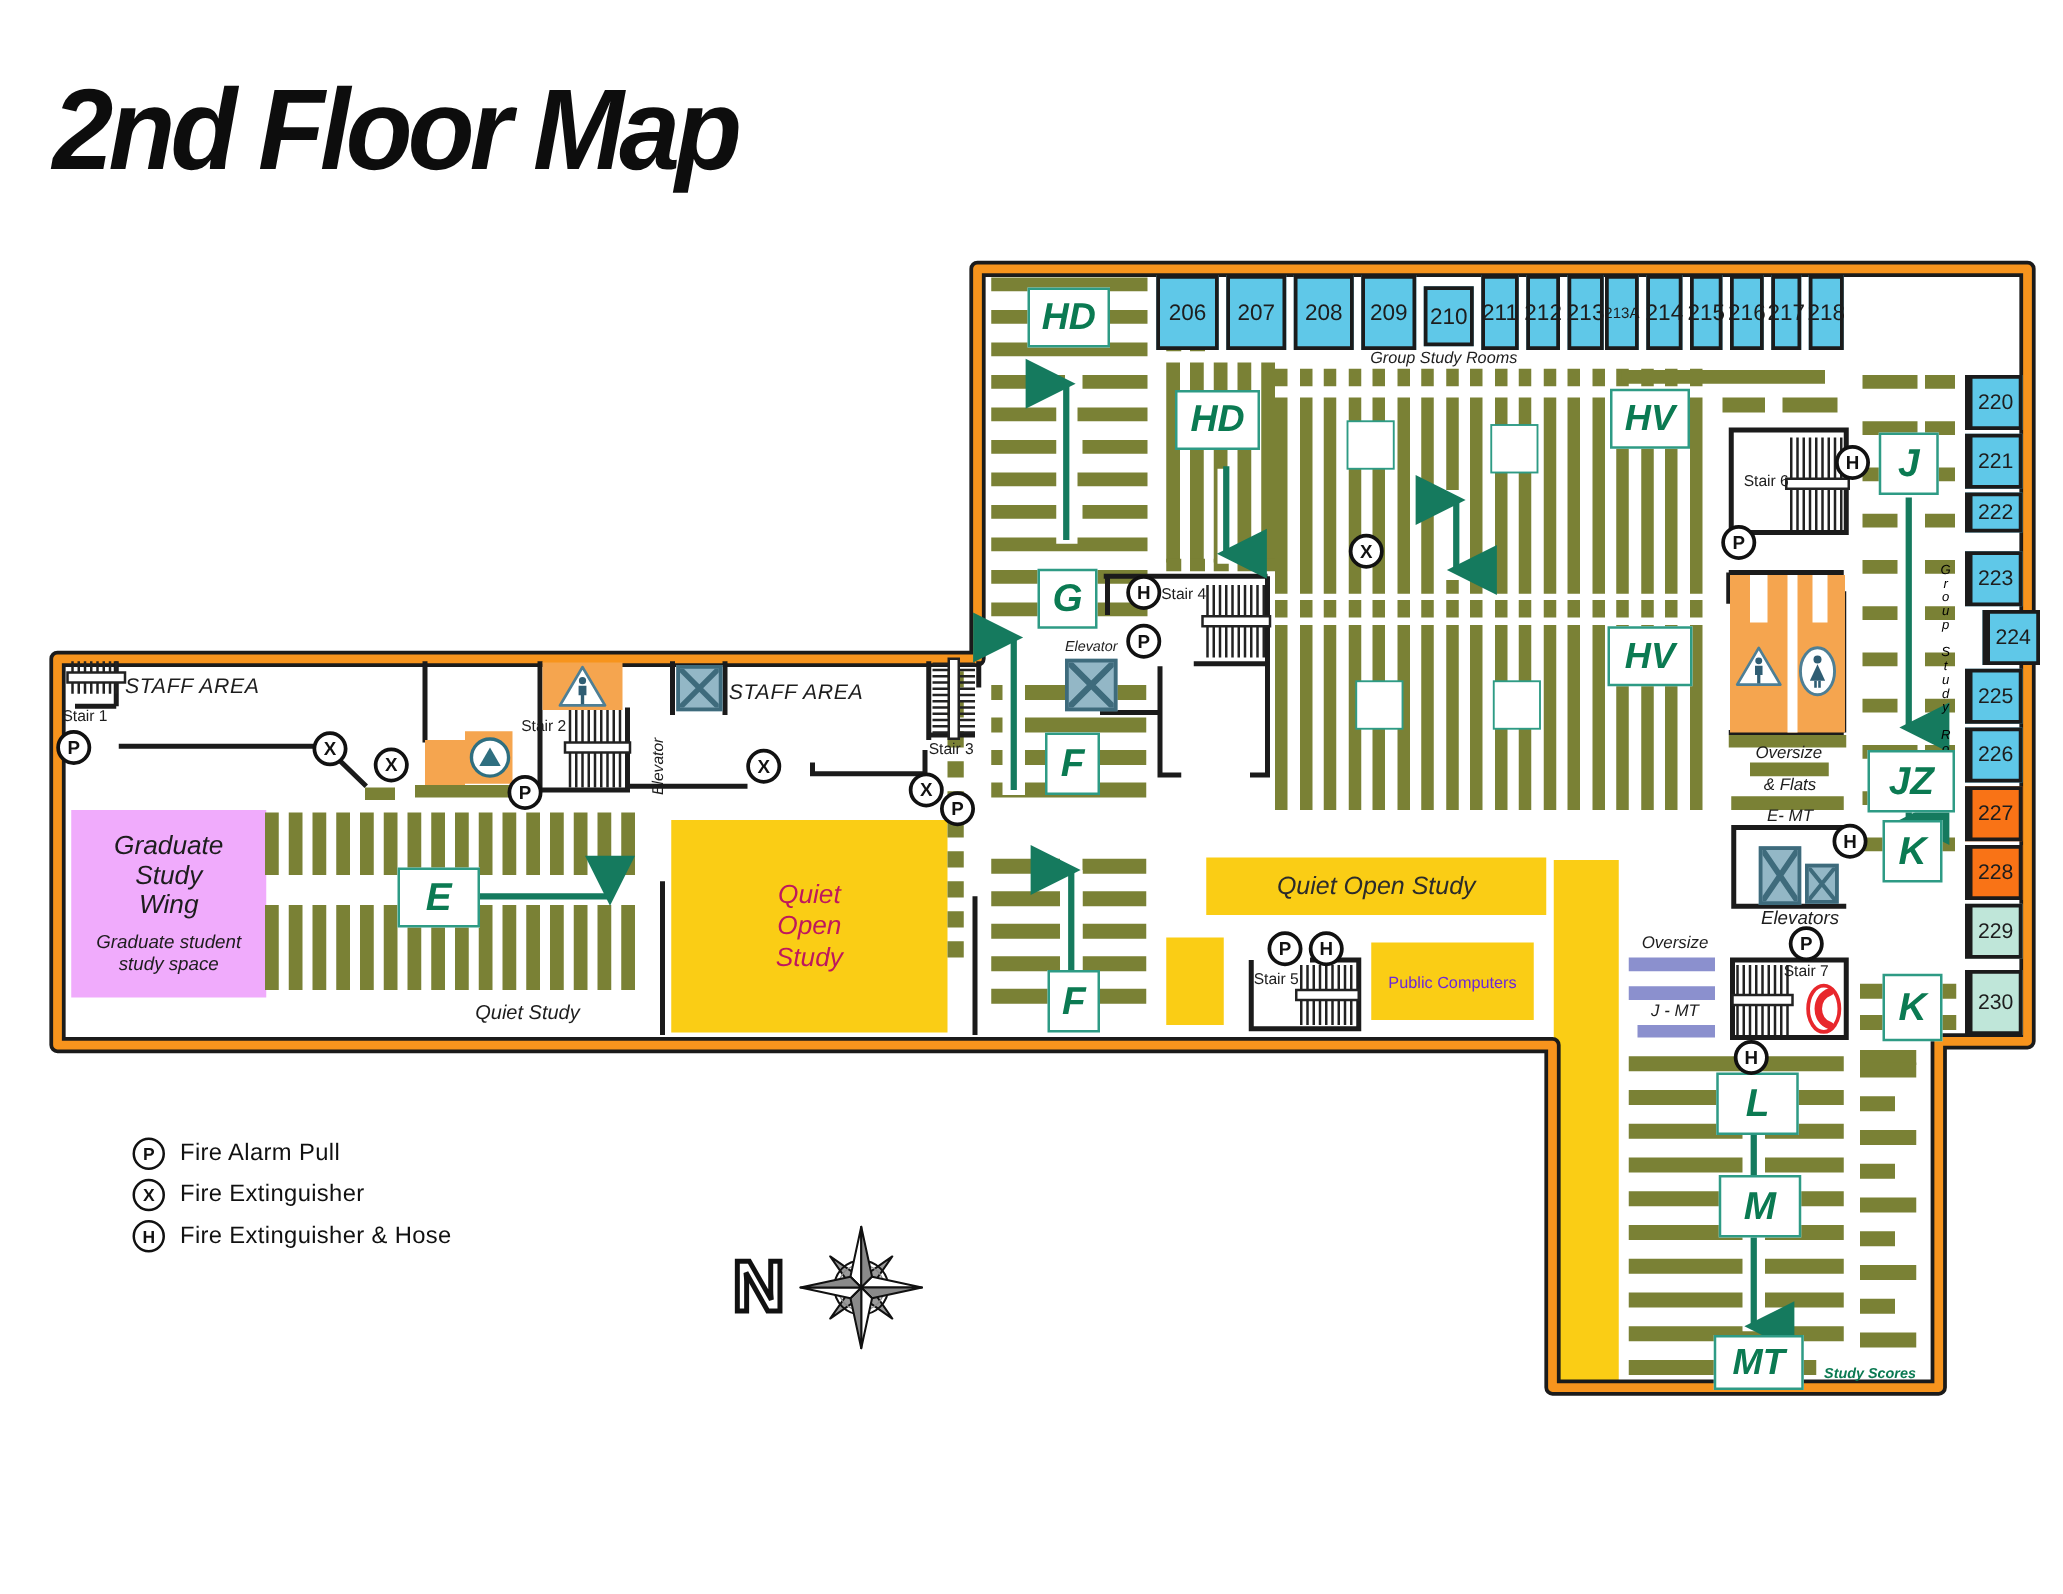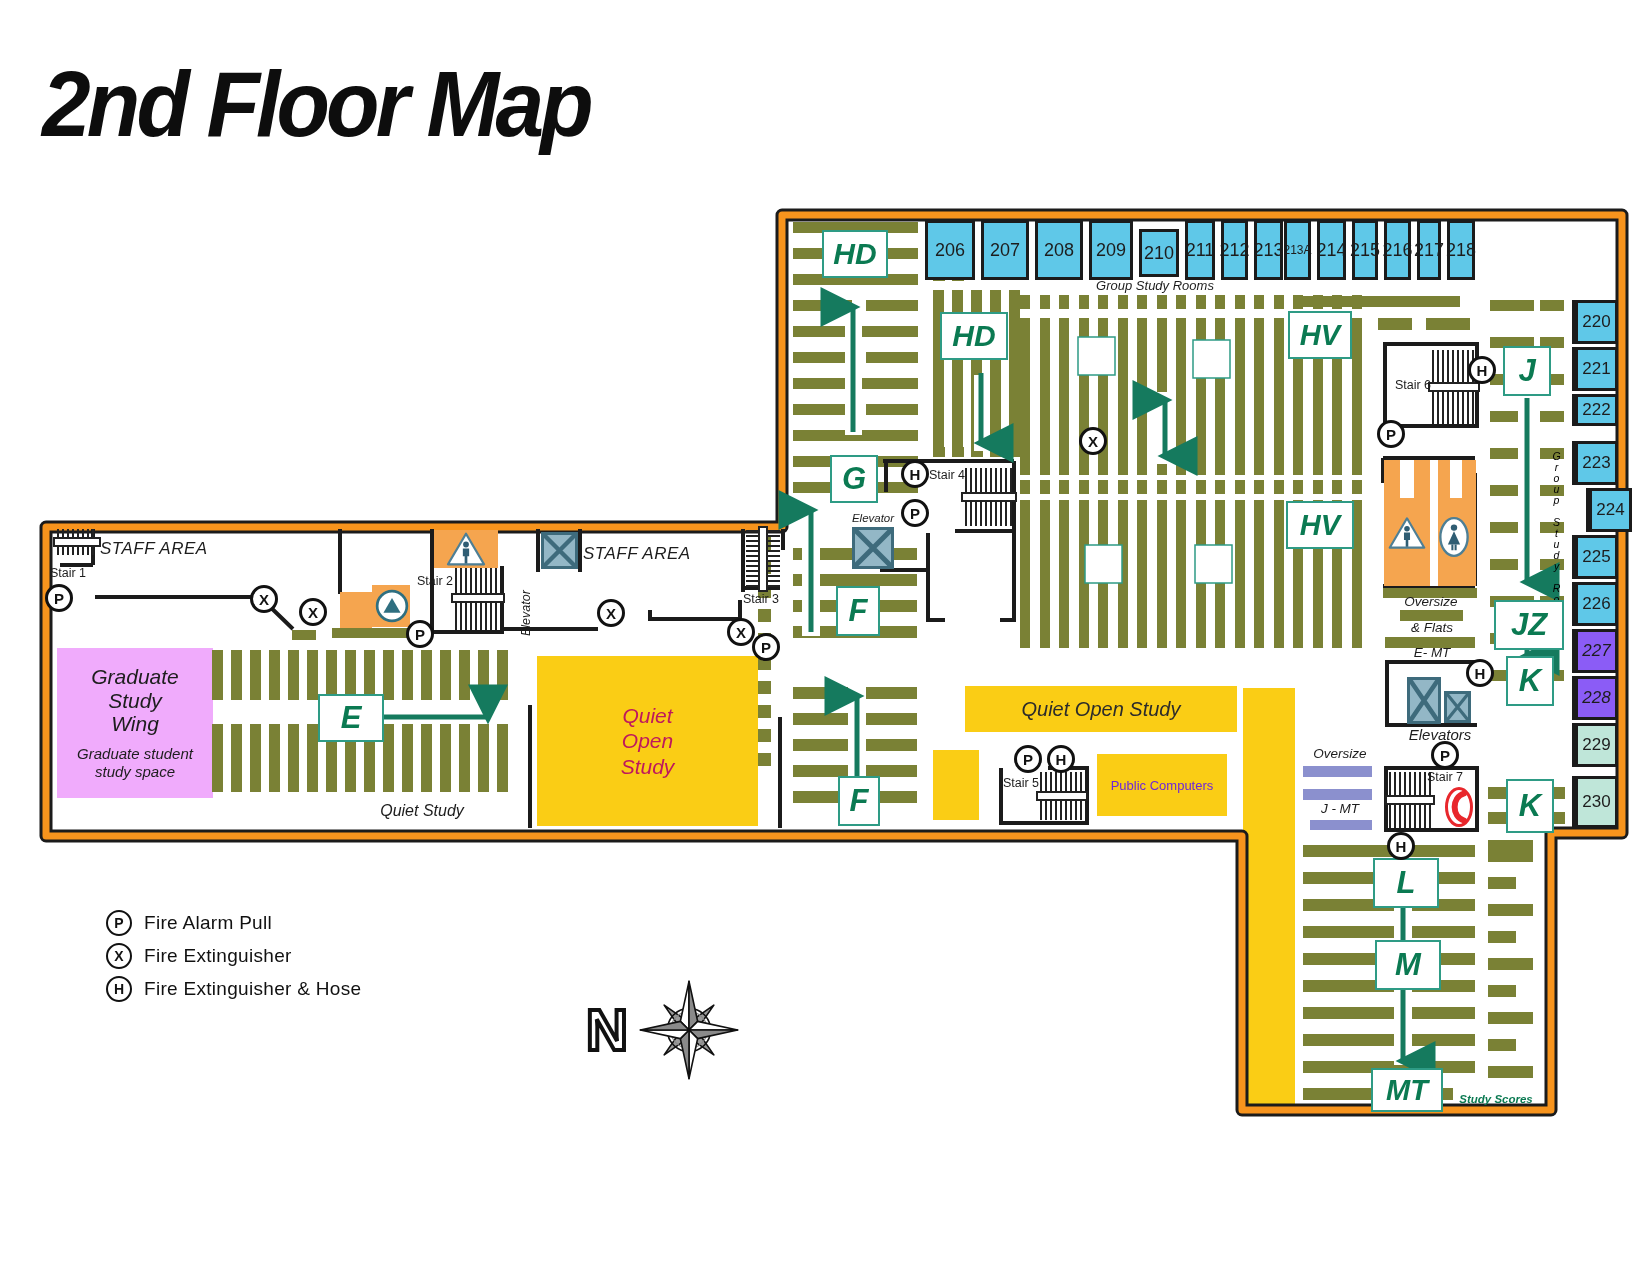--- a/index.html
+++ b/index.html
@@ -16,21 +16,21 @@
   .it{font-style:italic;}
   .pre{white-space:pre-line;}
   .call{position:absolute;z-index:5;background:#fff;border:2px solid #2E9B85;color:#0B7A52;
      font-weight:bold;font-style:italic;display:flex;align-items:center;justify-content:center;}
   .icon{position:absolute;z-index:6;width:28px;height:28px;border:3px solid #111;border-radius:50%;
      background:#fff;color:#111;font-weight:bold;font-size:15px;display:flex;align-items:center;
      justify-content:center;box-sizing:border-box;}
   .roomTop,.roomRight{position:absolute;z-index:4;border:3px solid #1b1b1b;display:flex;
      align-items:center;justify-content:center;font-size:18px;color:#1d1d1d;box-sizing:border-box;}
   .roomRight{border-left-width:6px;}
-  .rb{background:#5FC8E8;} .rp{background:#8b5cf6;font-style:italic;} .rt{background:#BFE6D9;}
+  .rb{background:#5FC8E8;} .rp{background:#f97316;} .rt{background:#BFE6D9;}
   .lbl{position:absolute;z-index:5;color:#1d1d1d;}
   .stair-lbl{font-size:12.5px;text-align:center;line-height:1.15;z-index:5;}
   .cap{font-style:italic;font-size:13px;color:#1d1d1d;text-align:center;}
   .vtext{writing-mode:vertical-rl;text-orientation:upright;font-size:10.5px;font-style:italic;
      letter-spacing:-1px;line-height:1;}
   .rot{writing-mode:vertical-rl;transform:rotate(180deg);font-style:italic;font-size:12.5px;}
   .orangebox{position:absolute;background:#F5A54F;z-index:3;}
   .whitecut{position:absolute;background:#fff;z-index:3;}
   .evbox{position:absolute;z-index:5;background:#93B7C6;border:3px solid #3E6B7C;box-sizing:border-box;}
   .evbox svg{display:block;width:100%;height:100%;}

